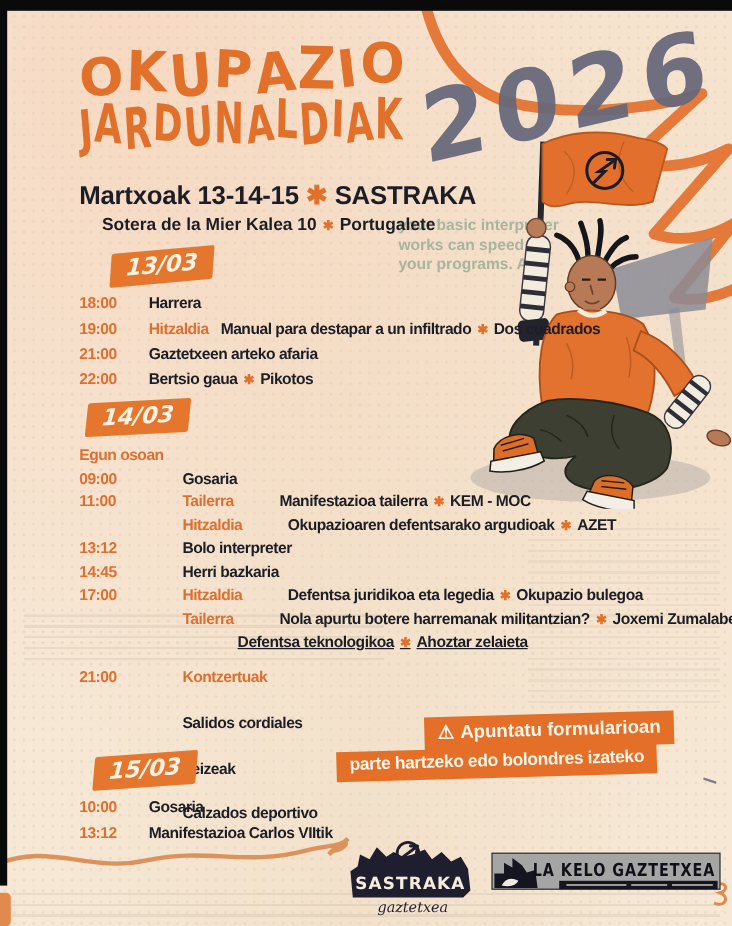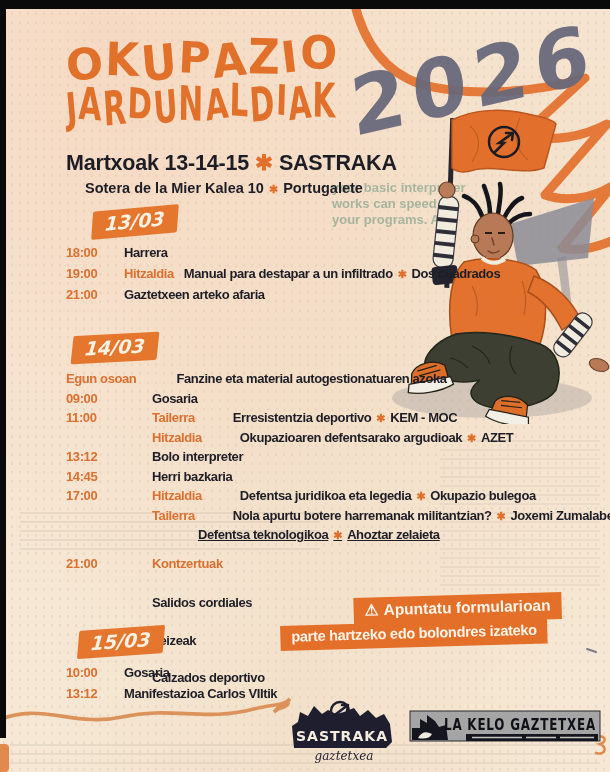--- a/index.html
+++ b/index.html
@@ -156,31 +156,33 @@
       <div class="sec sec-0"><div class="chip">13/03</div><div class="row">
           <span class="t">18:00</span>
           <span><span>Harrera</span></span>
         </div><div class="row">
           <span class="t">19:00</span>
           <span class="l">Hitzaldia</span>
           <span><span>Manual para destapar a un infiltrado</span><span class="sep">✱</span><span>Dos cuadrados</span></span>
         </div><div class="row">
           <span class="t">21:00</span>
           <span><span>Gaztetxeen arteko afaria</span></span>
+        </div><div class="row">
+          <span class="t">22:00</span>
+          <span><span>Bertsio gaua</span><span class="sep">✱</span><span>Pikotos</span></span>
         </div></div>
       <div class="sec sec-1"><div class="chip">14/03</div><div class="row">
           <span class="t">Egun osoan</span>
-          <span><span>Fanzine eta material autogestionatuaren azoka</span></span>
         </div><div class="row">
           <span class="t">09:00</span>
           <span><span>Gosaria</span></span>
         </div><div class="row">
           <span class="t">11:00</span>
           <span class="l">Tailerra</span>
-          <span><span>Erresistentzia deportivo</span><span class="sep">✱</span><span>KEM - MOC</span></span>
+          <span><span>Manifestazioa tailerra</span><span class="sep">✱</span><span>KEM - MOC</span></span>
         </div><div class="row">
           <span class="t"></span>
           <span class="l">Hitzaldia</span>
           <span><span>Okupazioaren defentsarako argudioak</span><span class="sep">✱</span><span>AZET</span></span>
         </div><div class="row">
           <span class="t">13:12</span>
           <span><span>Bolo interpreter</span></span>
         </div><div class="row">
           <span class="t">14:45</span>
           <span><span>Herri bazkaria</span></span>

